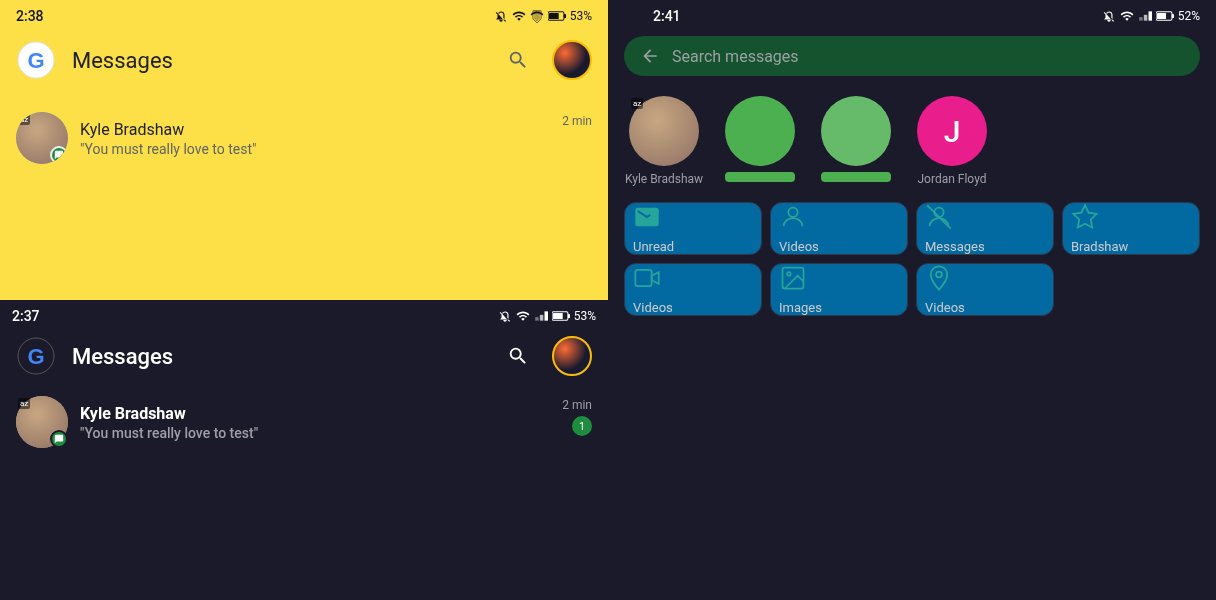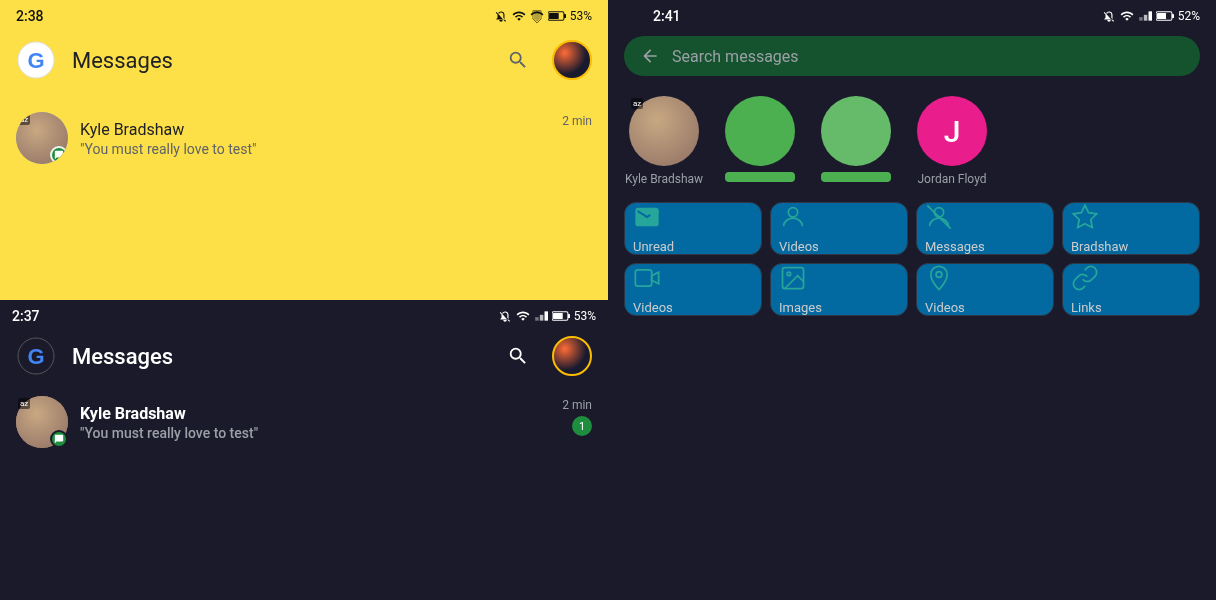--- a/index.html
+++ b/index.html
@@ -605,21 +605,14 @@
     </div>
 
     <div class="filter-item">
       <svg width="28" height="28" viewBox="0 0 24 24" fill="none" stroke="#26a69a" stroke-width="1.5">
         <path d="M12 2C8.13 2 5 5.13 5 9c0 5.25 7 13 7 13s7-7.75 7-13c0-3.87-3.13-7-7-7z"></path>
         <circle cx="12" cy="9" r="2.5"></circle>
       </svg>
       <span class="filter-label">Videos</span>
     </div>
 
-    <div class="filter-item">
-      <svg width="28" height="28" viewBox="0 0 24 24" fill="none" stroke="#26a69a" stroke-width="1.5">
-        <path d="M10 13a5 5 0 0 0 7.54.54l3-3a5 5 0 0 0-7.07-7.07l-1.72 1.71"></path>
-        <path d="M14 11a5 5 0 0 0-7.54-.54l-3 3a5 5 0 0 0 7.07 7.07l1.71-1.71"></path>
-      </svg>
-      <span class="filter-label">Links</span>
-    </div>
   </div>
 </div>
 
 </body></html>

